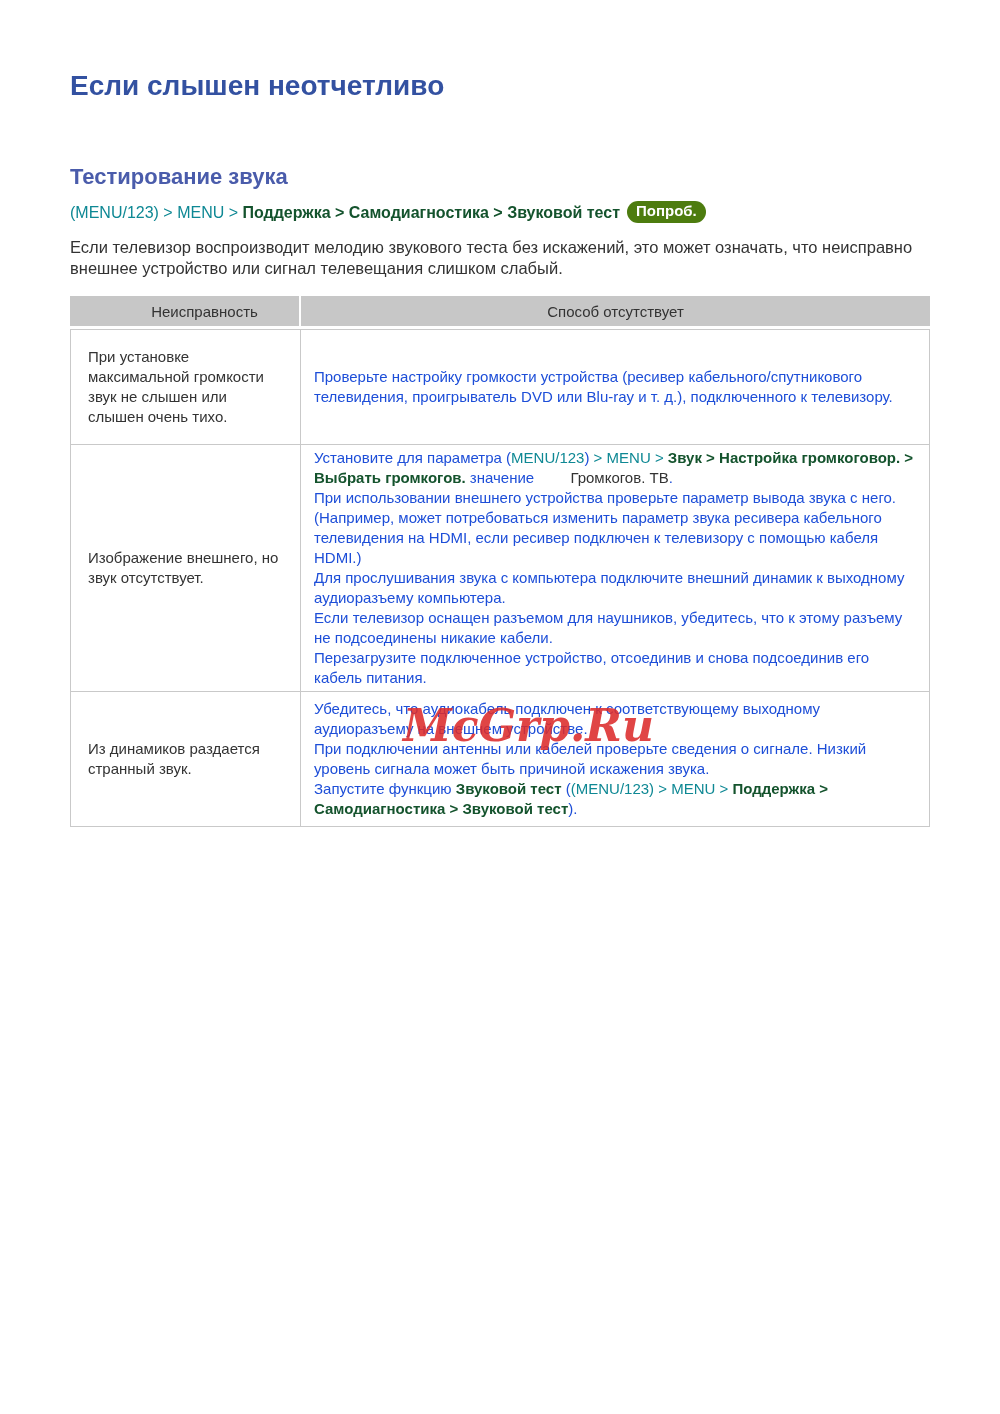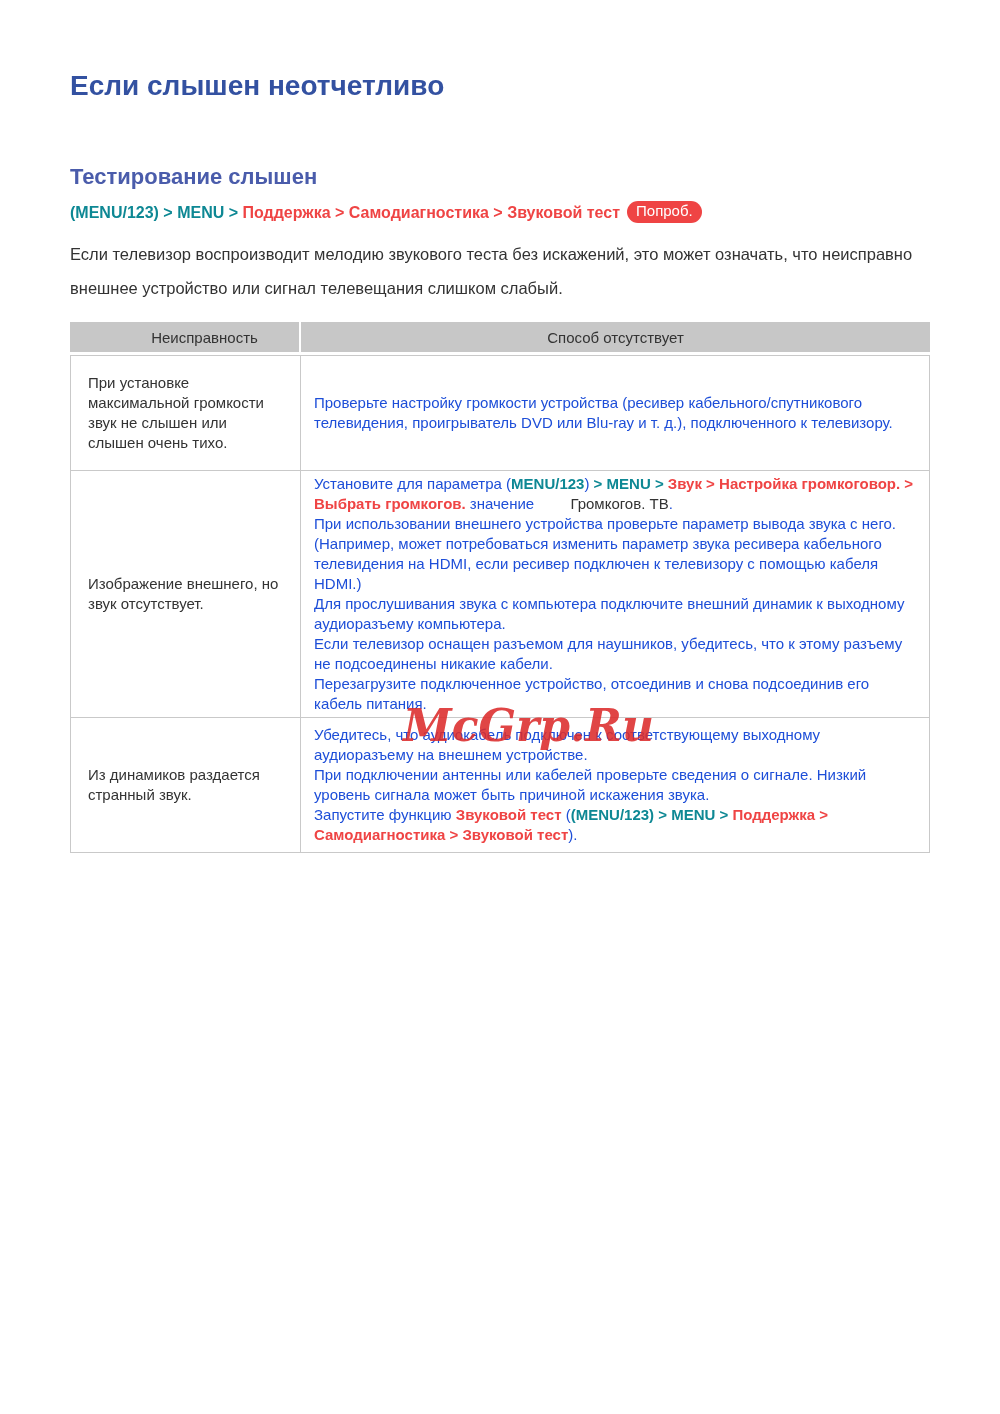--- a/index.html
+++ b/index.html
@@ -31,32 +31,32 @@
     margin-top:11px;
     font-size:16px;
     font-weight:bold;
     line-height:22px;
     white-space:nowrap;
   }
   .badge {
     display:inline-block;
     margin-left:7px;
     padding:1px 9px 3px 9px;
-    background:#ef4444;
+    background:#4d7c0f;
     color:#ffffff;
     font-size:15px;
-    font-weight:normal;
+    font-weight:bold;
     border-radius:12px;
     line-height:18px;
     vertical-align:2px;
   }
   .intro {
     margin-top:13px;
     font-size:16.5px;
-    line-height:34px;
+    line-height:21px;
     color:#333;
     max-width:860px;
   }
 
   table.trouble {
     margin-top:17px;
     width:860px;
     table-layout:fixed;
     border-collapse:separate;
     border-spacing:0;
@@ -88,22 +88,22 @@
   td.solution {
     padding:3px 12px 3px 13px;
     line-height:20px;
   }
   tr.r1 td { height:116px; }
   tr.r2 td { height:244px; }
   tr.r3 td { height:135px; }
 
   .seg-plain { color:#1d4ed8; font-weight:normal; }
   .seg-bold  { color:#333; font-weight:normal;margin-left:32px; }
-  .seg-teal  { color:#0e8894; font-weight:bold; }
-  .seg-blue  { color:#ef4444; font-weight:bold; }
+  .seg-teal  { color:#0e8894; font-weight:normal; }
+  .seg-blue  { color:#14532d; font-weight:bold; }
 
   .watermark {
     position:absolute;
     left:403px; top:700px;
     font-family:"DejaVu Serif","Liberation Serif",serif;
     font-style:italic;
     font-weight:bold;
     font-size:44px;
     color:rgba(220,43,43,0.88);
     pointer-events:none;
@@ -111,21 +111,21 @@
   }
 </style>
 </head>
 <body>
 
 <div class="page">
   <div class="content">
 
     <h1 class="doc-title">Если слышен неотчетливо</h1>
 
-    <h2 class="section-title">Тестирование слышен</h2>
+    <h2 class="section-title">Тестирование звука</h2>
 
     <div class="menu-path"><span><span class="seg-teal">(MENU/123)</span><span class="seg-teal"> &gt; </span><span class="seg-teal">MENU</span><span class="seg-teal"> &gt; </span><span class="seg-blue">Поддержка</span><span class="seg-blue"> &gt; </span><span class="seg-blue">Самодиагностика</span><span class="seg-blue"> &gt; </span><span class="seg-blue">Звуковой тест</span></span><span class="badge">Попроб.</span></div>
 
     <p class="intro">Если телевизор воспроизводит мелодию звукового теста без искажений, это может означать, что неисправно внешнее устройство или сигнал телевещания слишком слабый.</p>
 
     <table class="trouble">
       <colgroup>
           <col style="width:231px">
           <col style="width:629px">
         </colgroup>

